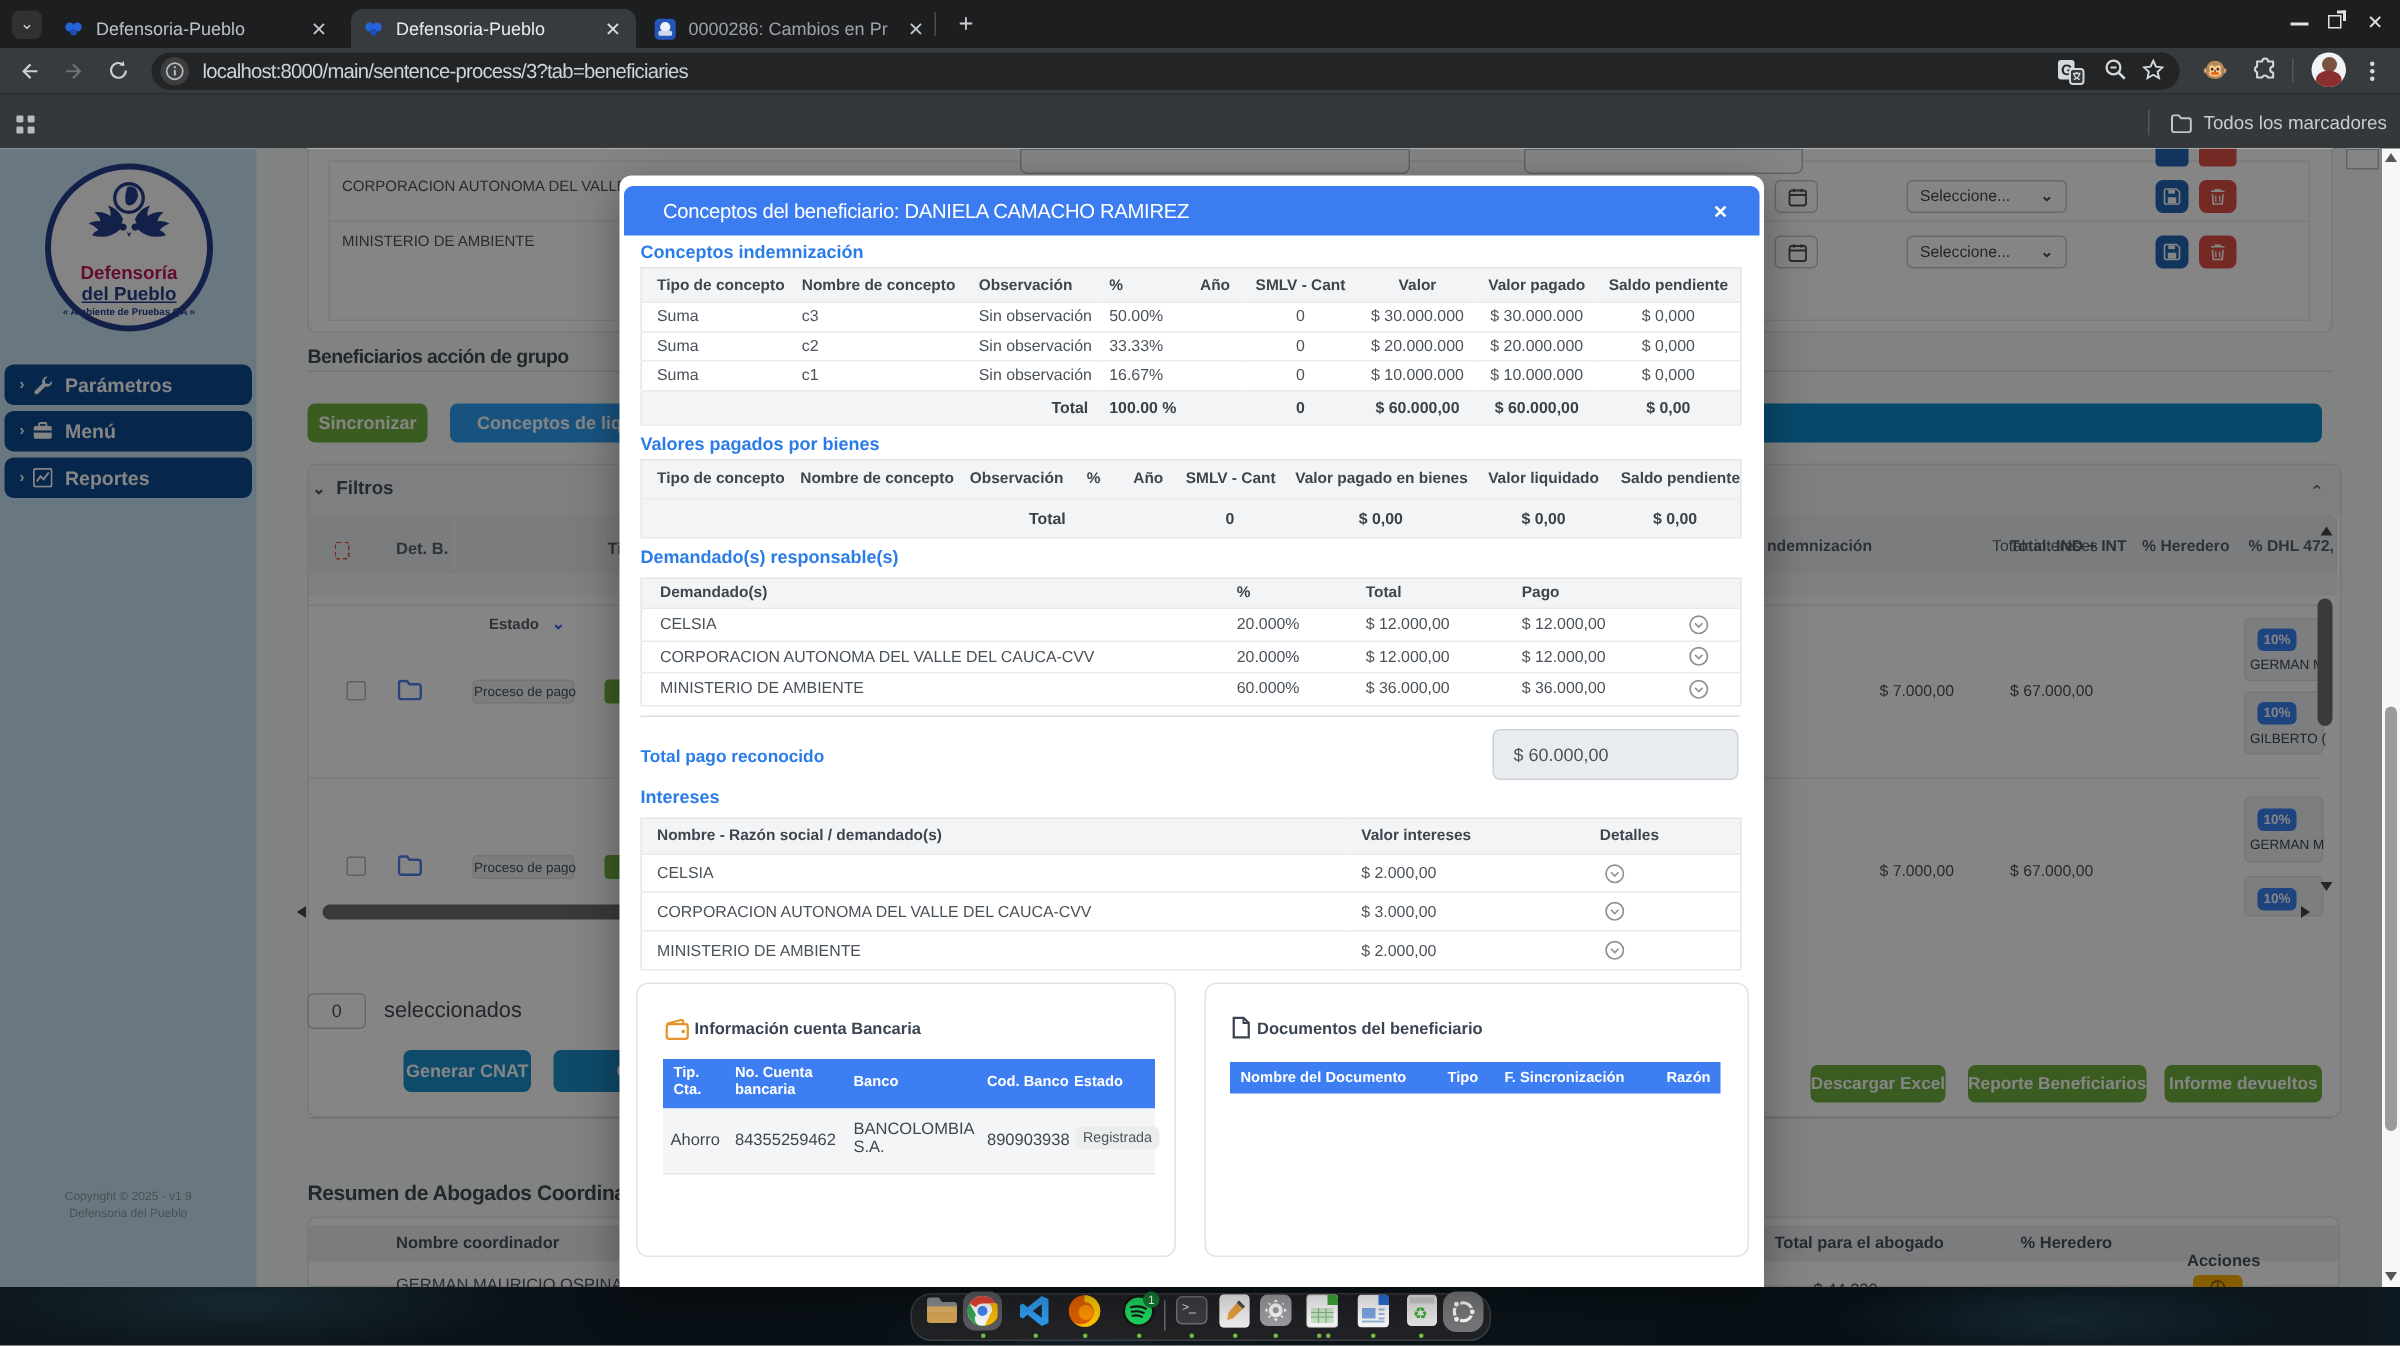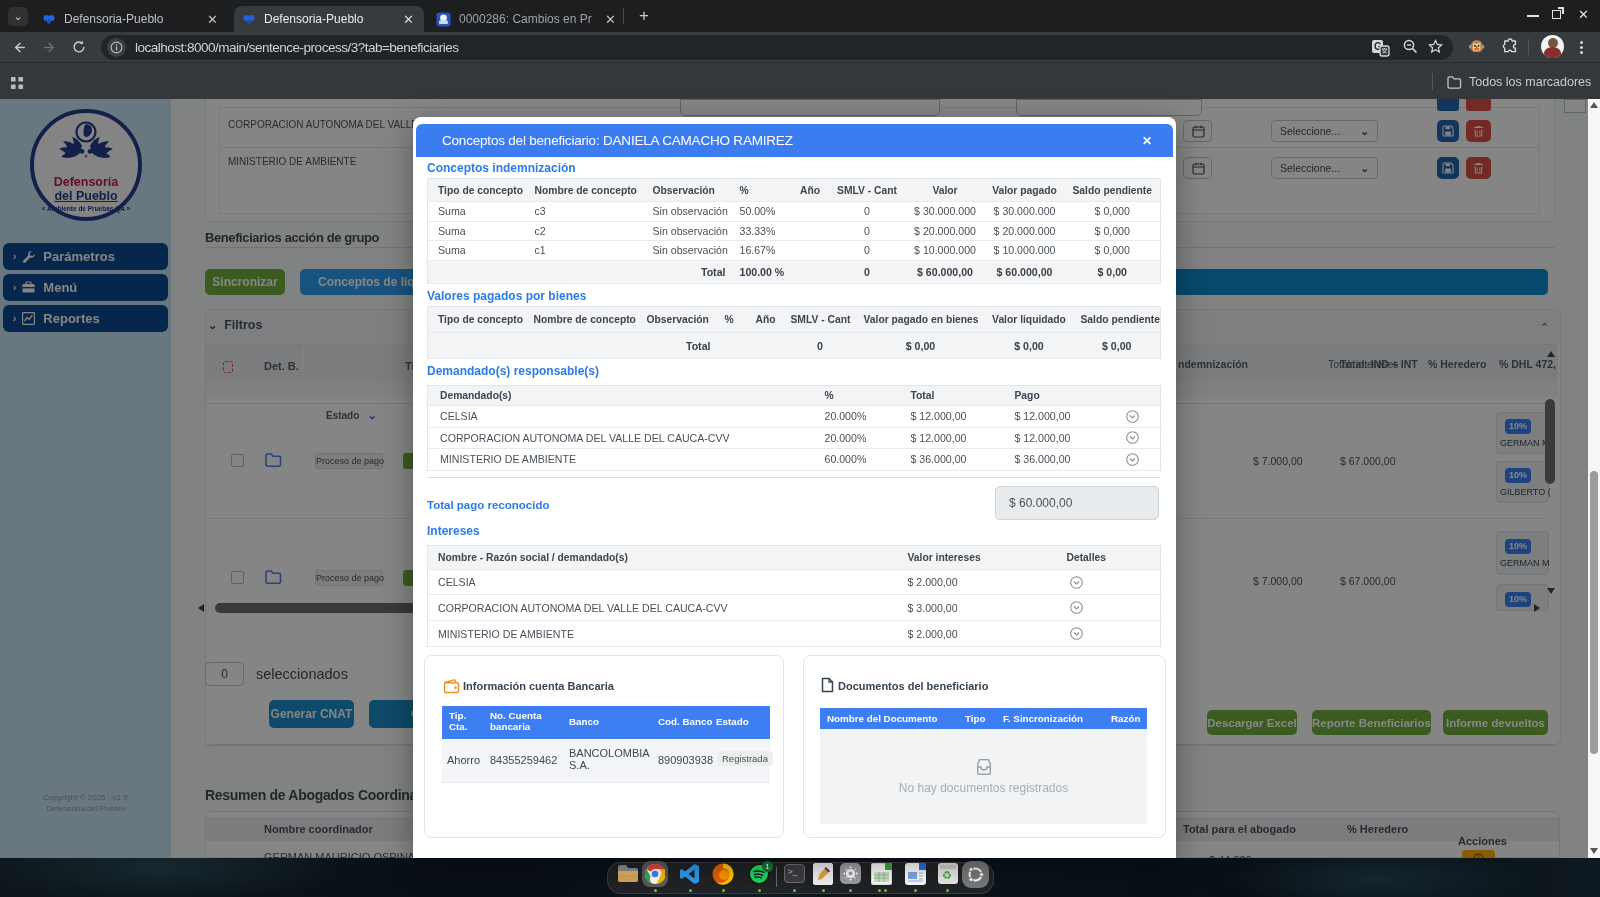--- a/index.html
+++ b/index.html
@@ -579,26 +579,20 @@
           <path d="M1.5 1.5 h6.5 l3.5 3.5 v9.5 h-10 Z" fill="none" stroke="#3a4553" stroke-width="1.5"></path>
           <path d="M8 1.5 v3.5 h3.5" fill="none" stroke="#3a4553" stroke-width="1.3"></path>
         </svg>
       <div style="position:absolute;left:34px;top:24px;font-size:11px;font-weight:bold;color:#3a4553;">Documentos del beneficiario</div>
       <div style="position:absolute;left:16px;top:52px;width:327px;height:21px;background:#3d7ef2;color:#fff;font-size:9.8px;font-weight:bold;">
         <span style="position:absolute;left:7px;top:5px;">Nombre del Documento</span>
         <span style="position:absolute;left:145px;top:5px;">Tipo</span>
         <span style="position:absolute;left:183px;top:5px;">F. Sincronización</span>
         <span style="position:absolute;left:291px;top:5px;">Razón</span>
       </div>
-      <div style="position:absolute;left:16px;top:73px;width:327px;height:95px;background:#f2f3f4;">
-        <svg style="position:absolute;left:154px;top:28px;" width="20" height="21" viewBox="0 0 19 20">
-            <path d="M3.5 6 L5.5 2.5 h8 L15.5 6 M3.5 6 v9 a1.5 1.5 0 0 0 1.5 1.5 h9 a1.5 1.5 0 0 0 1.5 -1.5 v-9 M3.5 9.5 h3.2 a2.8 2.8 0 0 0 5.6 0 h3.2" fill="none" stroke="#9aa0a8" stroke-width="1.4"></path>
-          </svg>
-        <div style="position:absolute;left:0;top:52px;width:327px;text-align:center;font-size:12px;color:#a8adb3;">No hay documentos registrados</div>
-      </div>
     </div>
   </div>
 
   <div class="abs" id="desktop" style="left:0;top:858px;width:1600px;height:39px;background:radial-gradient(ellipse 260px 50px at 10% 25%,#16282f 0%,transparent 70%),radial-gradient(ellipse 220px 45px at 86% 55%,#142630 0%,transparent 70%),radial-gradient(ellipse 180px 35px at 45% 85%,#10202a 0%,transparent 70%),linear-gradient(90deg,#0d161c 0%,#091015 30%,#0b151b 55%,#080f14 80%,#0e1820 100%);">
     <div style="position:absolute;left:607px;top:4px;width:387px;height:32px;background:rgba(35,36,38,0.92);border-radius:14px;border:1px solid rgba(90,90,95,0.5);"></div>
 
     <svg class="dock-ic" style="left:616px;" width="24" height="22" viewBox="0 0 24 22">
         <path d="M2 4 a2 2 0 0 1 2-2 h6 l2 3 h8 a2 2 0 0 1 2 2 v2 H2 Z" fill="#8a8f94"></path>
         <rect x="2" y="8" width="20" height="11" rx="2" fill="#d9a857"></rect>
         <rect x="2" y="8" width="20" height="4" fill="#e2b468"></rect>

